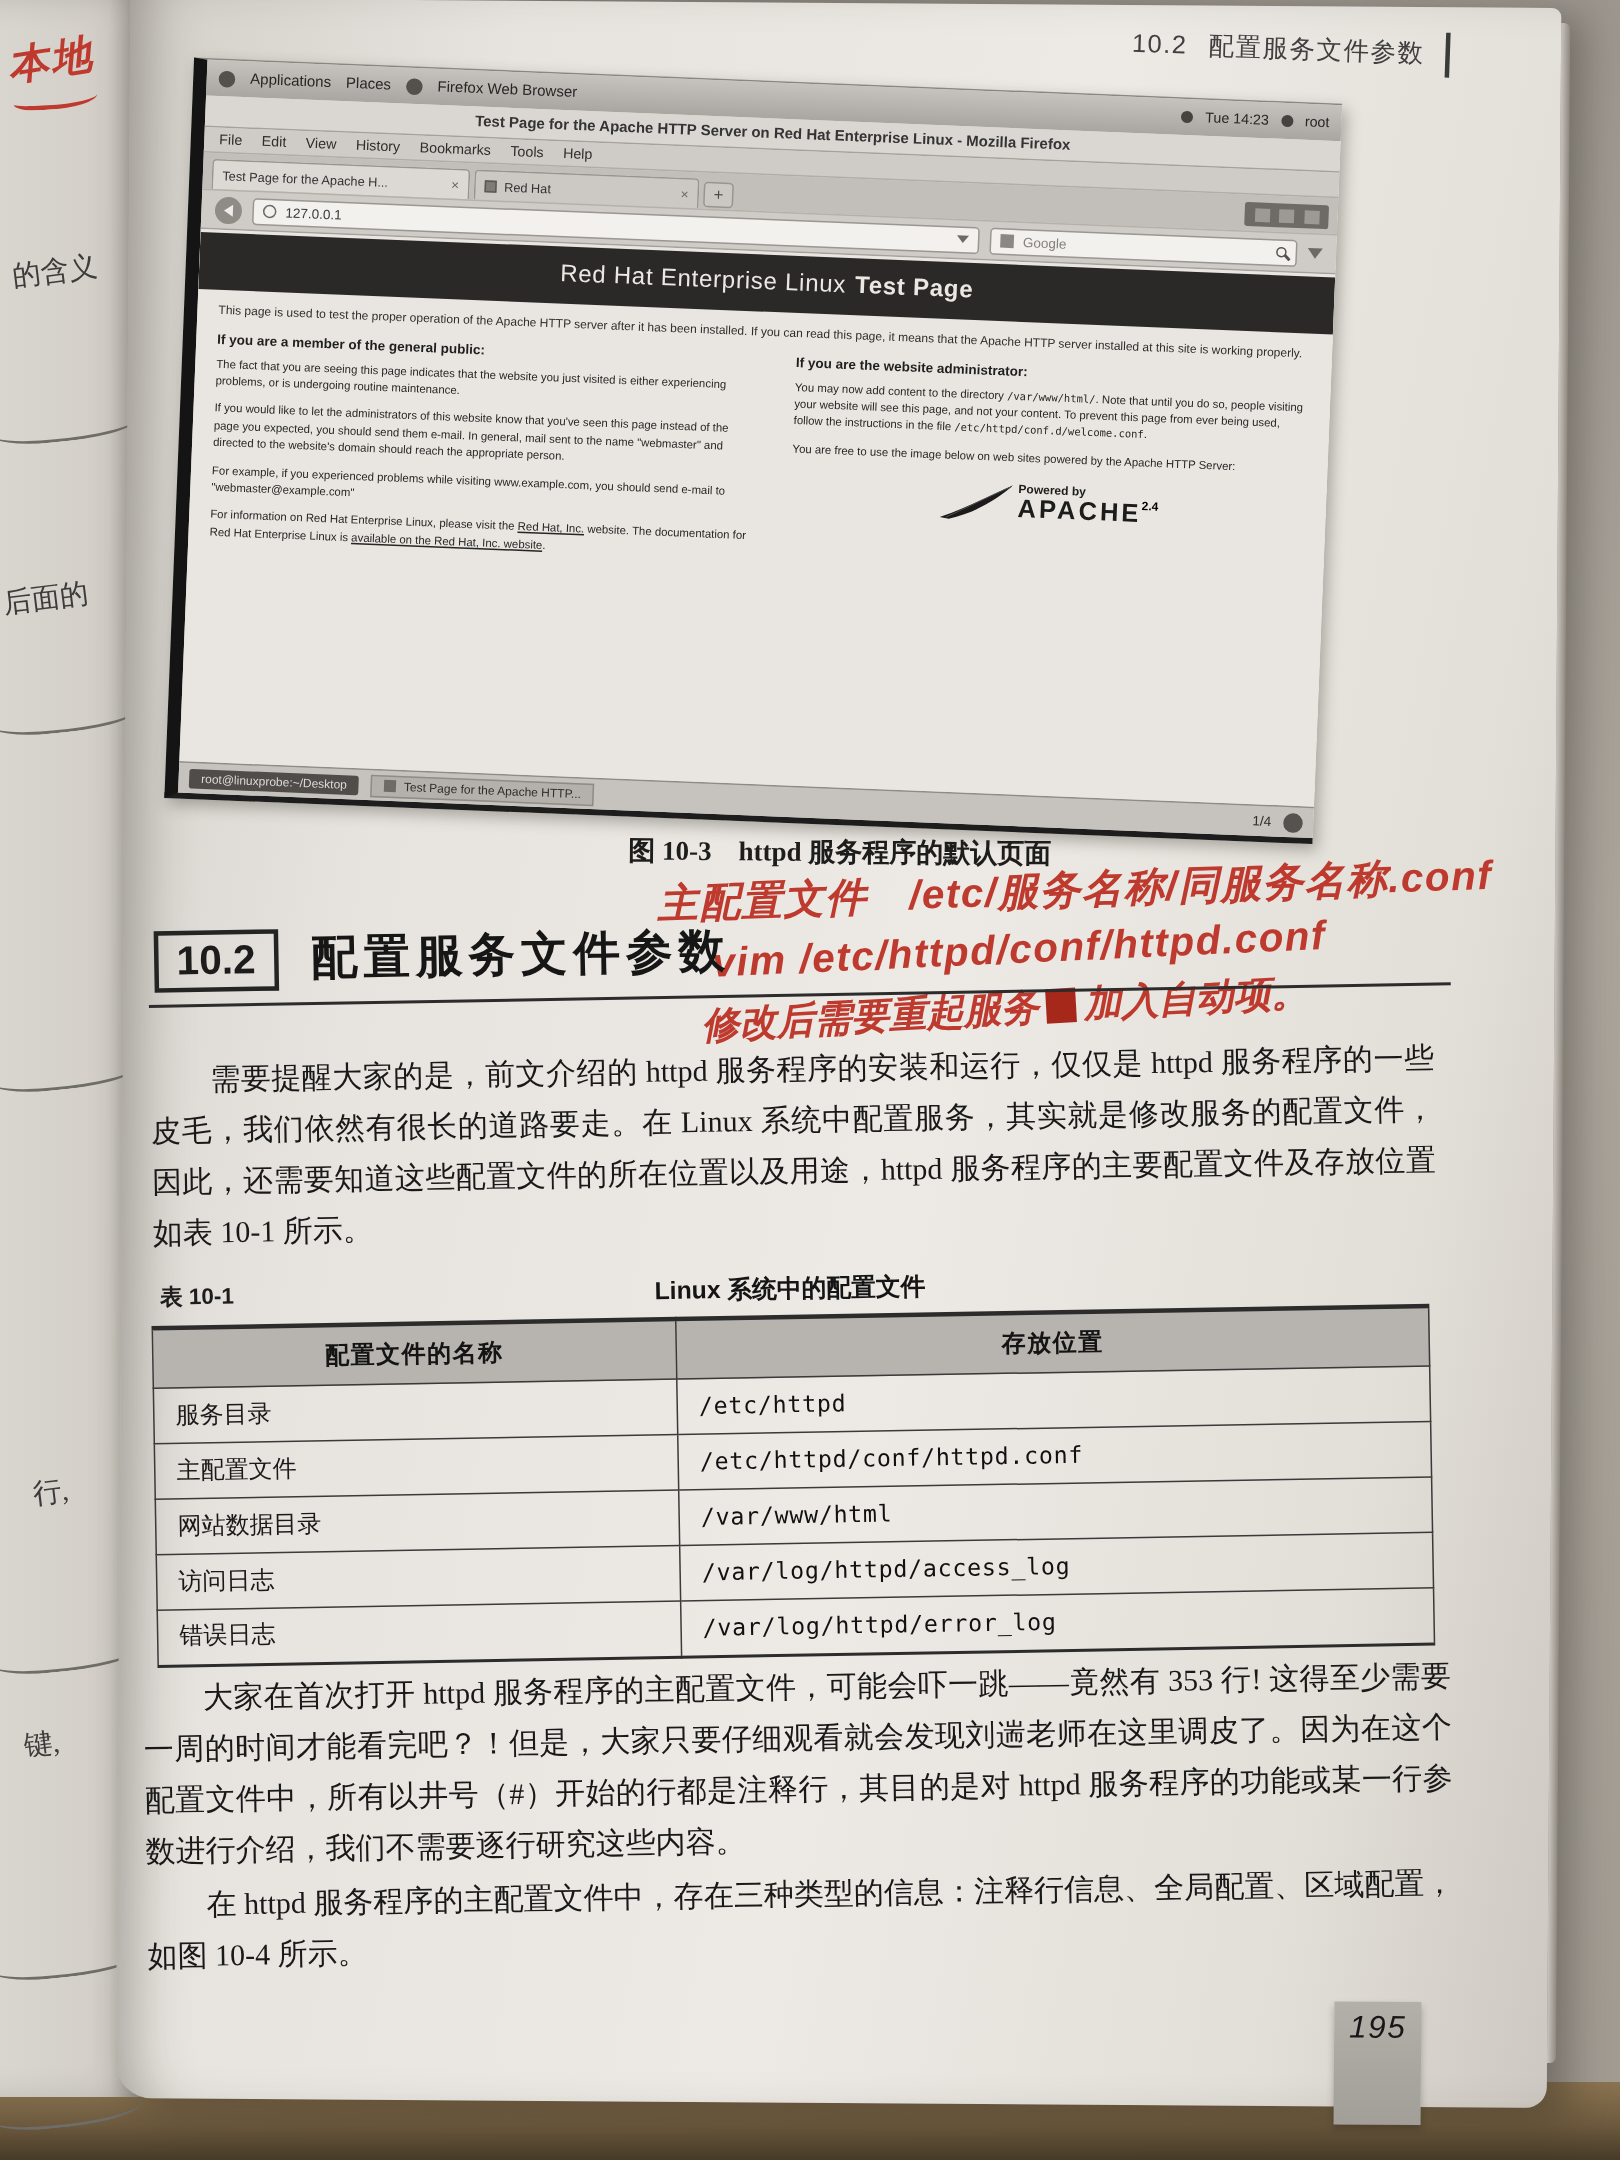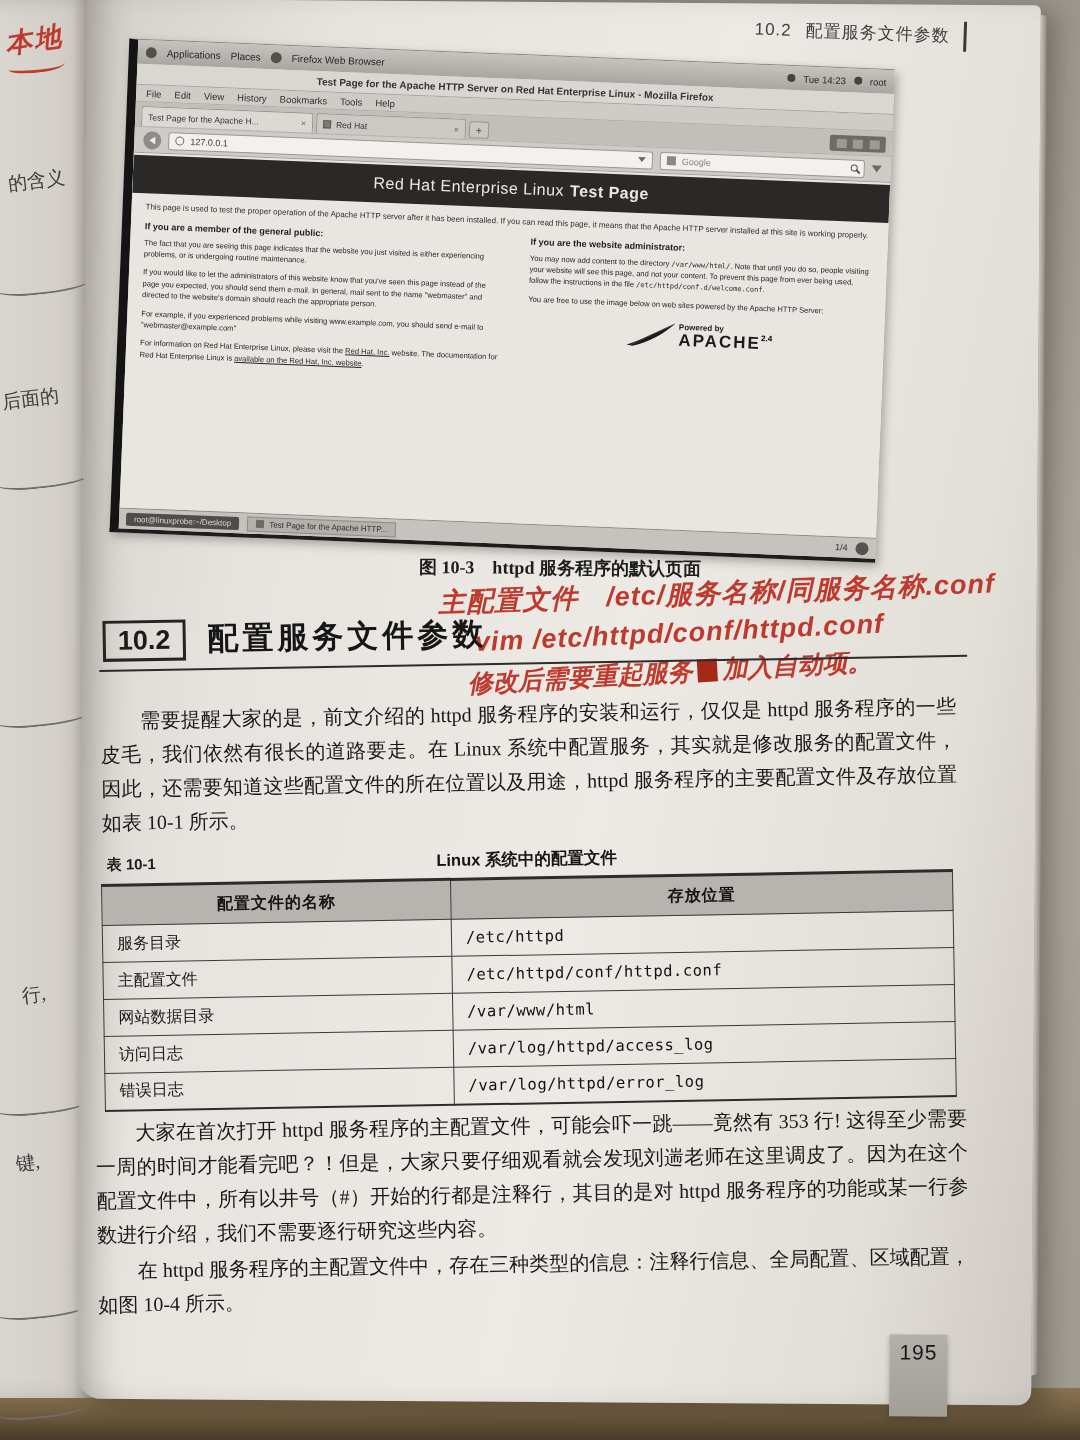--- a/index.html
+++ b/index.html
@@ -150,21 +150,21 @@
     border-top:3px solid #2c2c2c; border-bottom:2px solid #2c2c2c; }
   .cfg-table th { background:#b7b4b0; border:1.5px solid #3a3a3a; font-size:16px; color:#141414;
     height:40px; font-weight:bold; letter-spacing:1px; }
   .cfg-table td { border:1.5px solid #3a3a3a; height:37px; padding:0 14px; }
   .cfg-table td.cn { font-family:"Liberation Serif", serif; font-size:16px; color:#1a1a1a; width:41%; }
   .cfg-table td.path { font-family:"DejaVu Sans Mono", monospace; font-size:15.5px; color:#111;
     letter-spacing:.5px; }
 
   .page-num { position:absolute; left:812px; top:1330px; width:58px; height:82px;
     background:linear-gradient(180deg,#b3afa9,#a29e98); color:#171717;
-    font-size:21px; text-align:center; padding-top:6px; letter-spacing:1px;
+    font-size:21px; text-align:center; padding-top:6px; font-style:italic; letter-spacing:1px;
     box-shadow:0 3px 5px rgba(40,36,30,.3); }
 
   .edge-stack { position:absolute; right:-6px; top:10px; bottom:30px; width:6px;
     background:linear-gradient(90deg,#c9c4bd,#8e8880); border-radius:0 4px 4px 0; }
 </style>
 </head>
 <body>
 
 <div class="photo">
   <div class="table-strip"></div>

